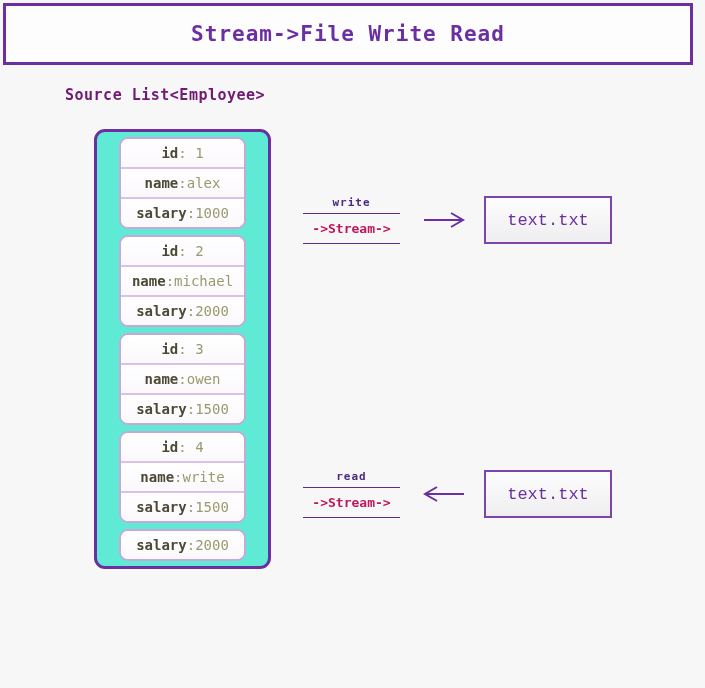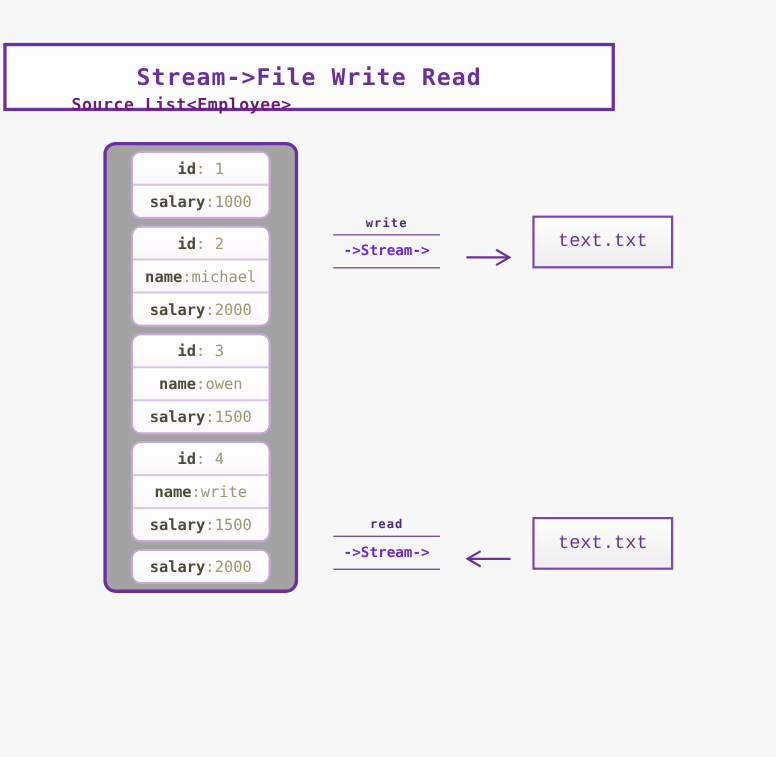--- a/index.html
+++ b/index.html
@@ -13,29 +13,28 @@
     font-family: "DejaVu Sans Mono", monospace;
     overflow: hidden;
     position: relative;
   }
 
   
   .header-bar {
     position: absolute;
     left: 3px;
     top: 3px;
-    width: 556px;
+    width: 690px;
     height: 62px;
     background: #fdfdfd;
     border: 3px solid #6b2fa0;
     box-sizing: border-box;
     display: flex;
     align-items: center;
     justify-content: center;
-    margin-top: 36px;
   }
   .header-title {
     font-family: "DejaVu Sans Mono", monospace;
     font-size: 21px;
     font-weight: bold;
     color: #6b2fa0;
     letter-spacing: 1px;
     white-space: nowrap;
   }
 
@@ -54,21 +53,21 @@
 
   
   .list-container {
     position: absolute;
     left: 94px;
     top: 129px;
     width: 177px;
     box-sizing: border-box;
     border: 3px solid #6b2fa0;
     border-radius: 11px;
-    background: #a3a3a3;
+    background: #5eead4;
     padding: 5px 22px;
   }
   .employee-card {
     border: 2px solid #c7a8d8;
     border-radius: 9px;
     background: #fefefe;
     margin-bottom: 6px;
     overflow: hidden;
   }
   .employee-card:last-child { margin-bottom: 0; }
@@ -93,21 +92,21 @@
   .field-val {
     font-family: "DejaVu Sans Mono", monospace;
     font-size: 14px;
     color: #9a9a6d;
   }
 
   
   .flow-row {
     position: absolute;
     display: flex;
-    align-items: flex-end;
+    align-items: center;
   }
   .flow-write { left: 303px; top: 196px; }
   .flow-read  { left: 303px; top: 470px; }
 
   .stream-label {
     width: 97px;
     text-align: center;
   }
   .stream-op {
     font-family: "DejaVu Sans Mono", monospace;
@@ -119,21 +118,21 @@
     padding-bottom: 3px;
   }
   .stream-rule {
     border-top: 1.5px solid #5b2d88;
     height: 0;
   }
   .stream-text {
     font-family: "DejaVu Sans Mono", monospace;
     font-size: 13px;
     font-weight: bold;
-    color: #6d28d9;
+    color: #be185d;
     line-height: 18px;
     padding: 6px 2px 5px 2px;
     word-break: break-all;
   }
 
   .arrow-gap { width: 22px; }
 
   .arrow-svg { display: block; }
 
   .file-box {
@@ -163,20 +162,23 @@
 
 <div class="section-caption">Source List&lt;Employee&gt;</div>
 
 <div class="list-container">
 
   <div class="employee-card">
     <div class="field-row">
       <span class="field-key">id</span><span class="field-val">: 1</span>
     </div>
     <div class="field-row">
+      <span class="field-key">name</span><span class="field-val">:alex</span>
+    </div>
+    <div class="field-row">
       <span class="field-key">salary</span><span class="field-val">:1000</span>
     </div>
   </div>
 
   <div class="employee-card">
     <div class="field-row">
       <span class="field-key">id</span><span class="field-val">: 2</span>
     </div>
     <div class="field-row">
       <span class="field-key">name</span><span class="field-val">:michael</span>

